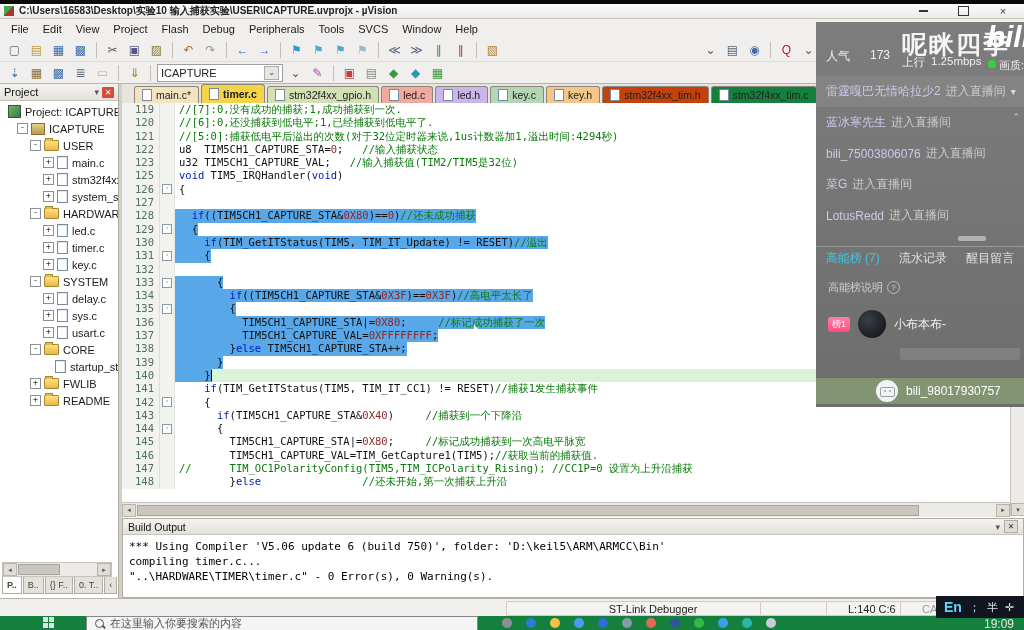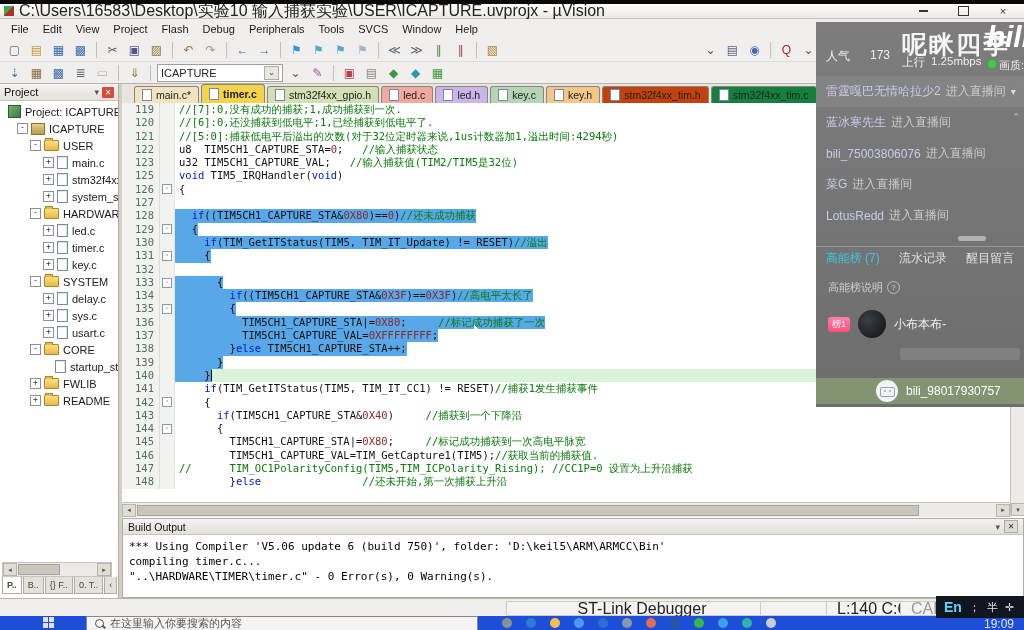--- a/index.html
+++ b/index.html
@@ -4,21 +4,21 @@
 <style>
   html,body{margin:0;padding:0;background:#000;}
   #stage{position:relative;width:1024px;height:630px;overflow:hidden;background:#d4d0c8;
          font-family:"Liberation Sans","DejaVu Sans",sans-serif;font-size:11px;color:#111;}
   .abs{position:absolute;}
   
   #topstrip{left:0;top:0;width:1024px;height:4px;background:#0a0a0a;}
   #titlebar{left:0;top:4px;width:1024px;height:15px;background:linear-gradient(#fdfdfd,#eceae6);
             border-bottom:1px solid #c8c4bc;display:flex;align-items:center;padding:0 4px;box-sizing:border-box;}
   #titlebar .appicon{width:10px;height:10px;background:linear-gradient(135deg,#4aa54a 50%,#b03030 50%);margin-right:5px;flex:0 0 auto;}
-  #titlebar .ttl{font-size:16px;color:#222;white-space:nowrap;overflow:hidden;}
+  #titlebar .ttl{font-size:10px;color:#222;white-space:nowrap;overflow:hidden;font-weight:bold;}
   .wctrls{margin-left:auto;display:flex;gap:18px;padding-right:6px;}
   .wc{width:22px;height:11px;display:flex;align-items:center;justify-content:center;color:#333;font-size:11px;}
   .wc .mini{width:9px;height:2px;background:#333;}
   .wc .maxi{width:9px;height:8px;border:1.5px solid #333;}
   #menubar{left:0;top:19px;width:1024px;height:19px;background:#f0efee;border-bottom:1px solid #d8d4cc;
            display:flex;align-items:center;padding-left:4px;}
   .mitem{padding:2px 7px;color:#1a1a1a;text-align:center;}
   .tbrow{background:#f0efee;display:flex;align-items:center;gap:3px;padding-left:5px;box-sizing:border-box;}
   #tb1{left:0;top:38px;width:1024px;height:24px;border-bottom:1px solid #e0ddd6;}
   #tb2{left:0;top:62px;width:1024px;height:22px;border-bottom:1px solid #b8b4ac;}
@@ -84,26 +84,26 @@
   #build{left:122px;top:518px;width:902px;height:80px;background:#fff;border:1px solid #b0aca4;box-sizing:border-box;}
   #bhdr{height:15px;background:linear-gradient(#f4f3f1,#e4e1db);border-bottom:1px solid #c8c4bc;
         display:flex;align-items:center;padding:0 5px;font-size:10.5px;}
   #bhdr .pin{margin-left:auto;color:#556;font-size:9px;}
   #bhdr .pcl{width:12px;height:11px;background:#e0ddd6;border:1px solid #b0aca4;color:#333;font-size:8px;
              display:flex;align-items:center;justify-content:center;margin-left:4px;}
   #bbody{padding:4px 6px;font-family:"DejaVu Sans Mono","DejaVu Sans",monospace;font-size:11px;line-height:15px;color:#000;}
   
   #status{left:0;top:598px;width:1024px;height:18px;background:#f0efee;border-top:1px solid #b8b4ac;}
   .sseg{position:absolute;top:2px;height:13px;border:1px solid #d0ccc4;border-radius:1px;
-        display:flex;align-items:center;padding:0 10px;color:#222;font-size:16px;background:#f4f3f1;}
+        display:flex;align-items:center;padding:0 21px;color:#222;font-size:11px;background:#f4f3f1;}
   #ime{left:936px;top:596px;width:88px;height:22px;background:#10151f;display:flex;align-items:center;gap:7px;
        padding:0 8px;box-sizing:border-box;z-index:60;}
   #ime .lang{color:#5ad8ff;font-size:14px;font-weight:bold;}
   #ime .g{color:#dfe6ee;font-size:11px;}
-  #taskbar{left:0;top:616px;width:1024px;height:14px;background:#1d4ed8;display:flex;align-items:flex-start;z-index:55;}
+  #taskbar{left:0;top:616px;width:1024px;height:14px;background:#15803d;display:flex;align-items:flex-start;z-index:55;}
   #startbtn{width:14px;height:14px;margin-left:42px;display:grid;grid-template-columns:5px 5px;grid-template-rows:5px 5px;
             gap:1px;padding:1px;box-sizing:content-box;}
   #startbtn span{background:#dfe3e8;}
   #tsearch{margin-left:28px;width:392px;height:14px;background:#f4f4f4;border:1px solid #888;border-bottom:none;
            display:flex;align-items:center;gap:6px;padding:0 8px;box-sizing:border-box;color:#555;font-size:11px;overflow:hidden;}
   .mag{width:7px;height:7px;border:1.5px solid #555;border-radius:50%;position:relative;flex:0 0 auto;}
   .mag::after{content:"";position:absolute;left:6px;top:6px;width:4px;height:1.5px;background:#555;transform:rotate(45deg);}
   #ticons{display:flex;gap:14px;margin-left:24px;align-items:center;padding-top:2px;}
   .tic{width:10px;height:10px;border-radius:50%;}
   #clock{margin-left:auto;color:#e8e8e8;font-size:12px;padding:1px 10px 0 0;}

